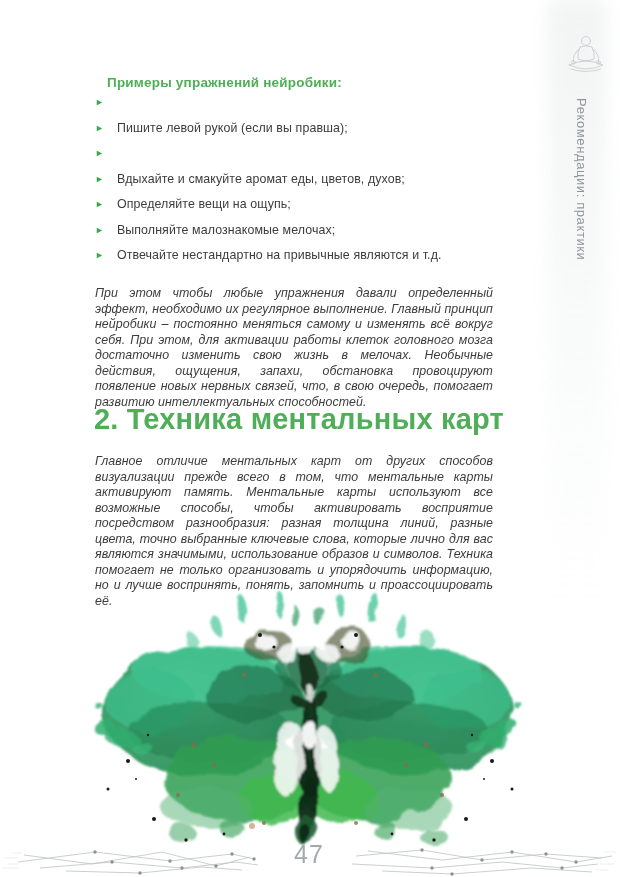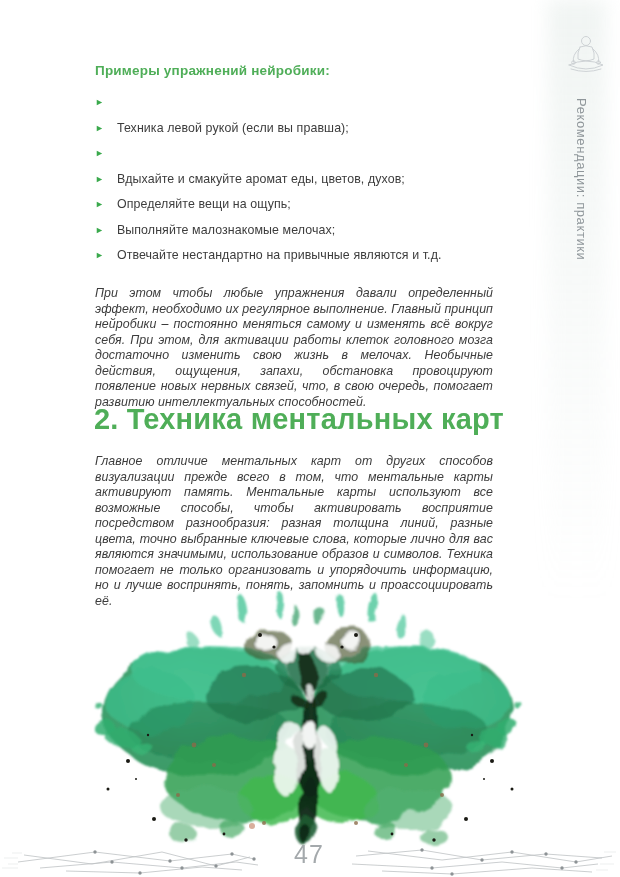--- a/index.html
+++ b/index.html
@@ -15,21 +15,21 @@
   }
   
   .meditation{position:absolute;left:560px;top:32px;width:52px;height:48px;}
   
   .sidebar-label{
     position:absolute;left:574px;top:98px;height:190px;
     writing-mode:vertical-rl;text-orientation:mixed;
     font-size:13px;color:#8f969a;letter-spacing:.6px;white-space:nowrap;
   }
   .intro-title{
-    position:absolute;left:95px;top:63px;margin:0;
+    position:absolute;left:95px;top:63px;margin:12px;
     font-size:13.5px;font-weight:700;color:#4fae58;letter-spacing:.2px;
   }
   .exercise-list{position:absolute;left:95px;top:94px;width:412px;margin:0;padding:0;list-style:none;}
   .exercise-list li{display:flex;align-items:flex-start;gap:13px;height:25.5px;font-size:12.4px;color:#3c3c3c;}
   .bullet{color:#3aa94c;font-size:9px;line-height:16px;flex:0 0 auto;}
   .li-text{line-height:16px;letter-spacing:.1px;}
   .body{
     position:absolute;left:95px;width:398px;margin:0;
     font-size:12.4px;line-height:15.5px;color:#3c3c3c;text-align:justify;letter-spacing:.05px;font-style:italic;
   }
@@ -69,21 +69,21 @@
   <div class="sidebar-label">Рекомендации: практики</div>
 
   <h3 class="intro-title">Примеры упражнений нейробики:</h3>
 
   <ul class="exercise-list">
     <li>
         <span class="bullet">►</span>
       </li>
     <li>
         <span class="bullet">►</span>
-        <span class="li-text">Техника левой рукой (если вы правша);</span>
+        <span class="li-text">Пишите левой рукой (если вы правша);</span>
       </li>
     <li>
         <span class="bullet">►</span>
       </li>
     <li>
         <span class="bullet">►</span>
         <span class="li-text">Вдыхайте и смакуйте аромат еды, цветов, духов;</span>
       </li>
     <li>
         <span class="bullet">►</span>

